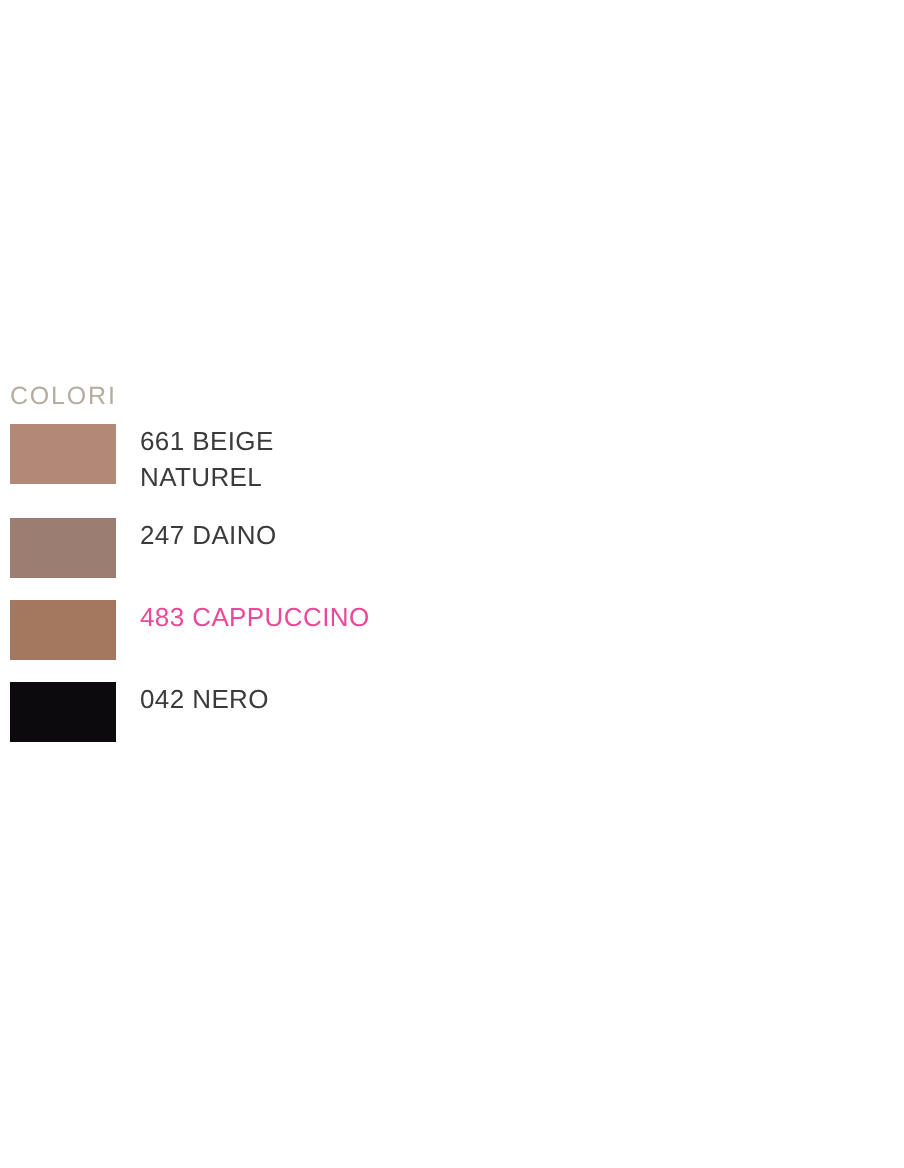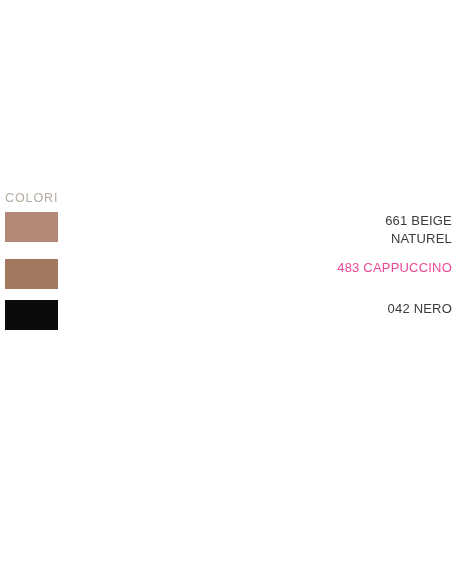--- a/index.html
+++ b/index.html
@@ -56,38 +56,41 @@
 
   .swatch-label {
     flex: 1 1 auto;
     margin-left: 12px;
     font-size: 13px;
     line-height: 18px;
     color: #3b3b3b;
     letter-spacing: 0.2px;
     white-space: pre-line;
     padding-top: 1px;
-    text-align: right;
   }
 </style>
 </head>
 <body style="background: rgb(255, 255, 255);">
 
 <div id="color-panel">
 
   <div class="panel-heading" style="color: rgb(181, 173, 160);">COLORI</div>
 
   <ul class="color-list">
 
     <li class="color-row">
       <span class="swatch" style="background: rgb(179, 136, 119);"></span>
       <span class="swatch-label" style="color: rgb(59, 59, 59);">661 BEIGE
 NATUREL</span>
     </li>
 
+    <li class="color-row">
+      <span class="swatch" style="background: rgb(155, 125, 114);"></span>
+      <span class="swatch-label" style="color: rgb(59, 59, 59);">247 DAINO</span>
+    </li>
 
     <li class="color-row">
       <span class="swatch" style="background: rgb(163, 120, 95);"></span>
       <span class="swatch-label" style="color: #ec4899;">483 CAPPUCCINO</span>
     </li>
 
     <li class="color-row">
       <span class="swatch" style="background: rgb(12, 10, 12);"></span>
       <span class="swatch-label" style="color: rgb(59, 59, 59);">042 NERO</span>
     </li>

